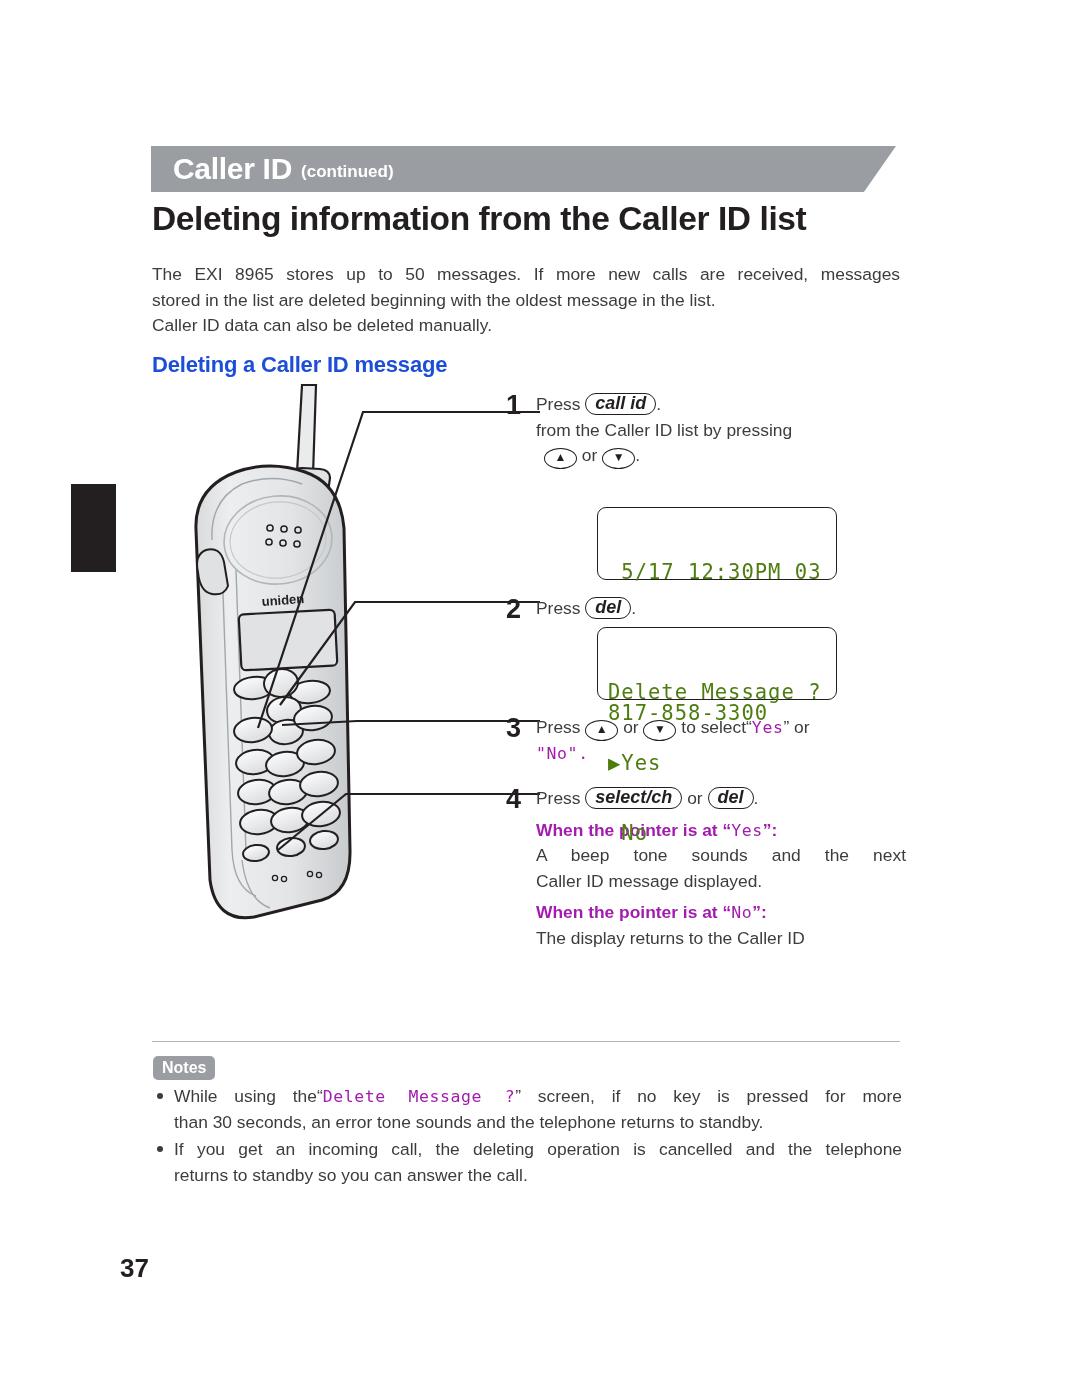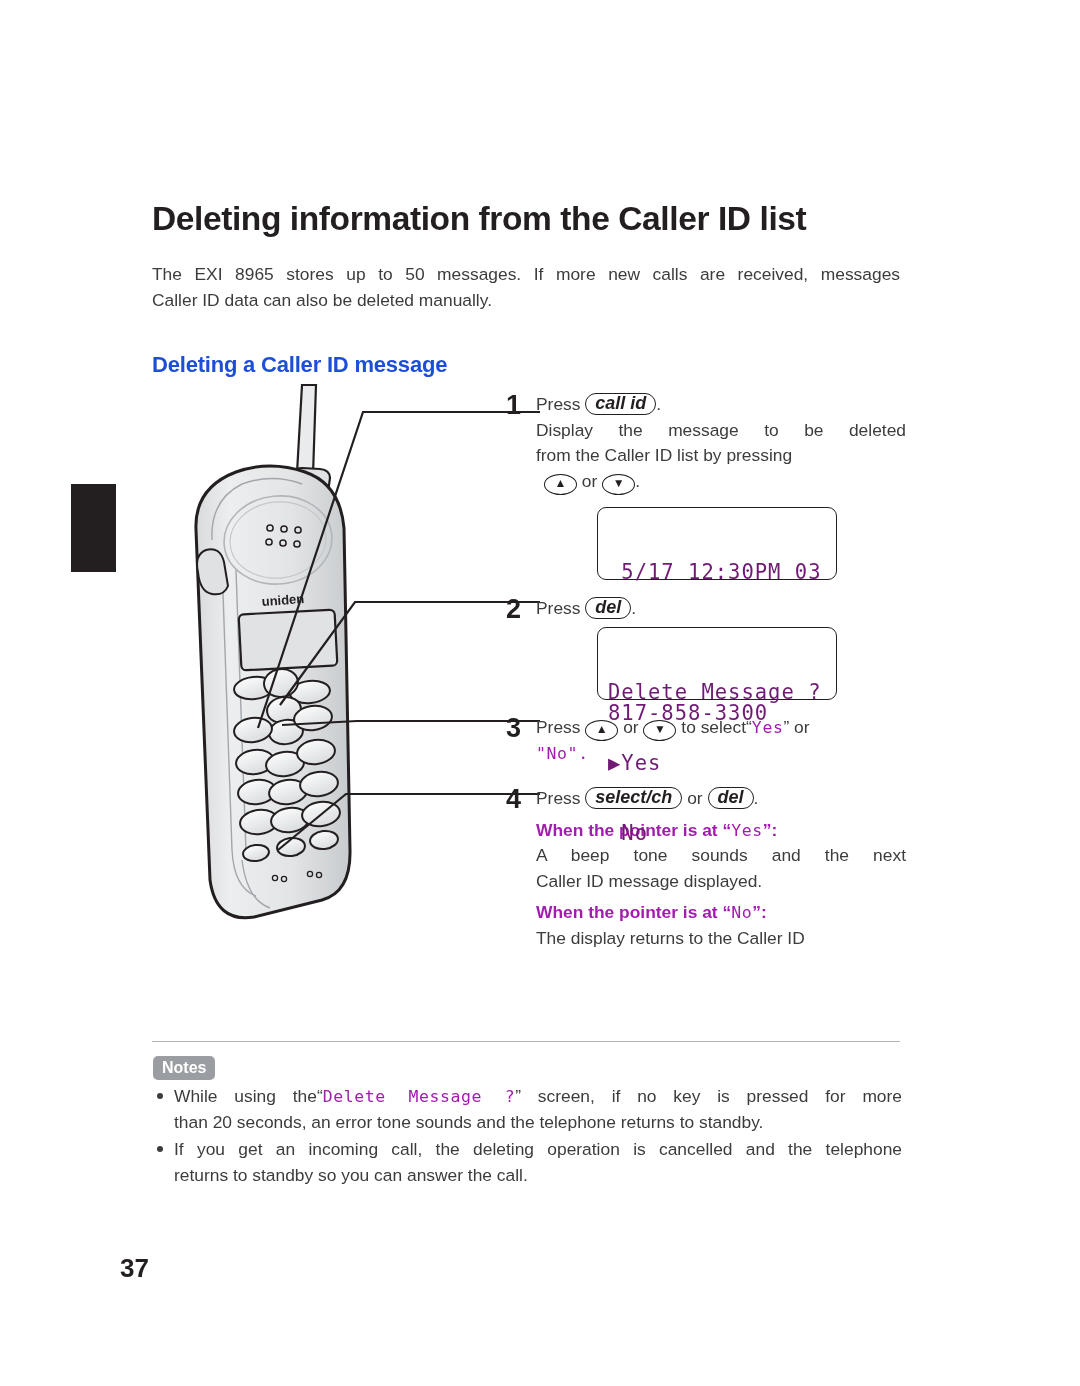--- a/index.html
+++ b/index.html
@@ -173,21 +173,21 @@
   
   .lcd {
     position: absolute;
     border: 1.7px solid #231f20;
     border-radius: 9px;
     background: #ffffff;
     font-family: "DejaVu Sans Mono", monospace;
     font-size: 20.5px;
     line-height: 23.5px;
     letter-spacing: 1.0px;
-    color: #701a75;
+    color: #4d7c0f;
     padding: 6px 10px 7px;
     white-space: pre;
     box-sizing: border-box;
   }
   .lcd-1 {
     left: 597px; top: 507px; width: 240px; height: 73px;
   }
   .lcd-2 {
     left: 597px; top: 627px; width: 240px; height: 73px;
   }
@@ -274,25 +274,33 @@
   }
   .illus svg { display: block; }
 </style>
 </head>
 <body>
 
 <div class="page">
 
   <div class="thumb-tab"></div>
 
+  <div class="banner">
+    <div class="banner-shape"></div>
+    <div class="banner-text">
+      <span class="banner-main">Caller ID</span>
+      <span class="banner-sub">(continued)</span>
+    </div>
+  </div>
 
   <div class="h1">Deleting information from the Caller ID list</div>
 
   <div class="intro">
     <div class="just">The EXI 8965 stores up to 50 messages. If more new calls are received, messages</div>
+    <div>stored in the list are deleted beginning with the oldest message in the list.</div>
     <div>Caller ID data can also be deleted manually.</div>
   </div>
 
   <div class="h2">Deleting a Caller ID message</div>
 
   <div class="illus">
     <svg width="390" height="560" viewBox="0 0 390 560" xmlns="http://www.w3.org/2000/svg">
       <defs>
         <linearGradient id="bodyShade" x1="0" y1="0" x2="1" y2="0">
           <stop offset="0%" stop-color="#d8dadb"></stop>
@@ -402,21 +410,20 @@
 
   <div class="steps">
 
     <div class="step step-1">
       <div class="step-num">1</div>
       <div class="step-body">
         <div>
           <span>Press</span>
           <span class="key">call id</span><span>.</span>
         </div>
-        <div class="line-just">Display  the  message  to  be  deleted</div>
         <div>from the Caller ID list by pressing</div>
         <div style="padding-left:8px;">
           <span class="akey">▲</span>
           <span>or</span>
           <span class="akey">▼</span><span>.</span>
         </div>
       </div>
     </div>
 
     <div class="step step-2">
@@ -483,21 +490,21 @@
   <div class="rule"></div>
   <div class="notes-badge">Notes</div>
 
   <div class="notes-list">
     <div class="note-item">
       <span class="note-bullet"></span>
       <div class="jst-full">
         <span>While using the</span><span>“</span><span class="lcd-inline">Delete Message ?</span><span>”</span>
         <span>screen, if no key is pressed for more</span>
       </div>
-      <div>than 20 seconds, an error tone sounds and the telephone returns to standby.</div>
+      <div>than 30 seconds, an error tone sounds and the telephone returns to standby.</div>
     </div>
 
     <div class="note-item">
       <span class="note-bullet"></span>
       <div class="jst-full">If  you  get  an  incoming  call,  the  deleting  operation  is  cancelled  and  the  telephone</div>
       <div>returns to standby so you can answer the call.</div>
     </div>
   </div>
 
   <div class="page-num">37</div>

